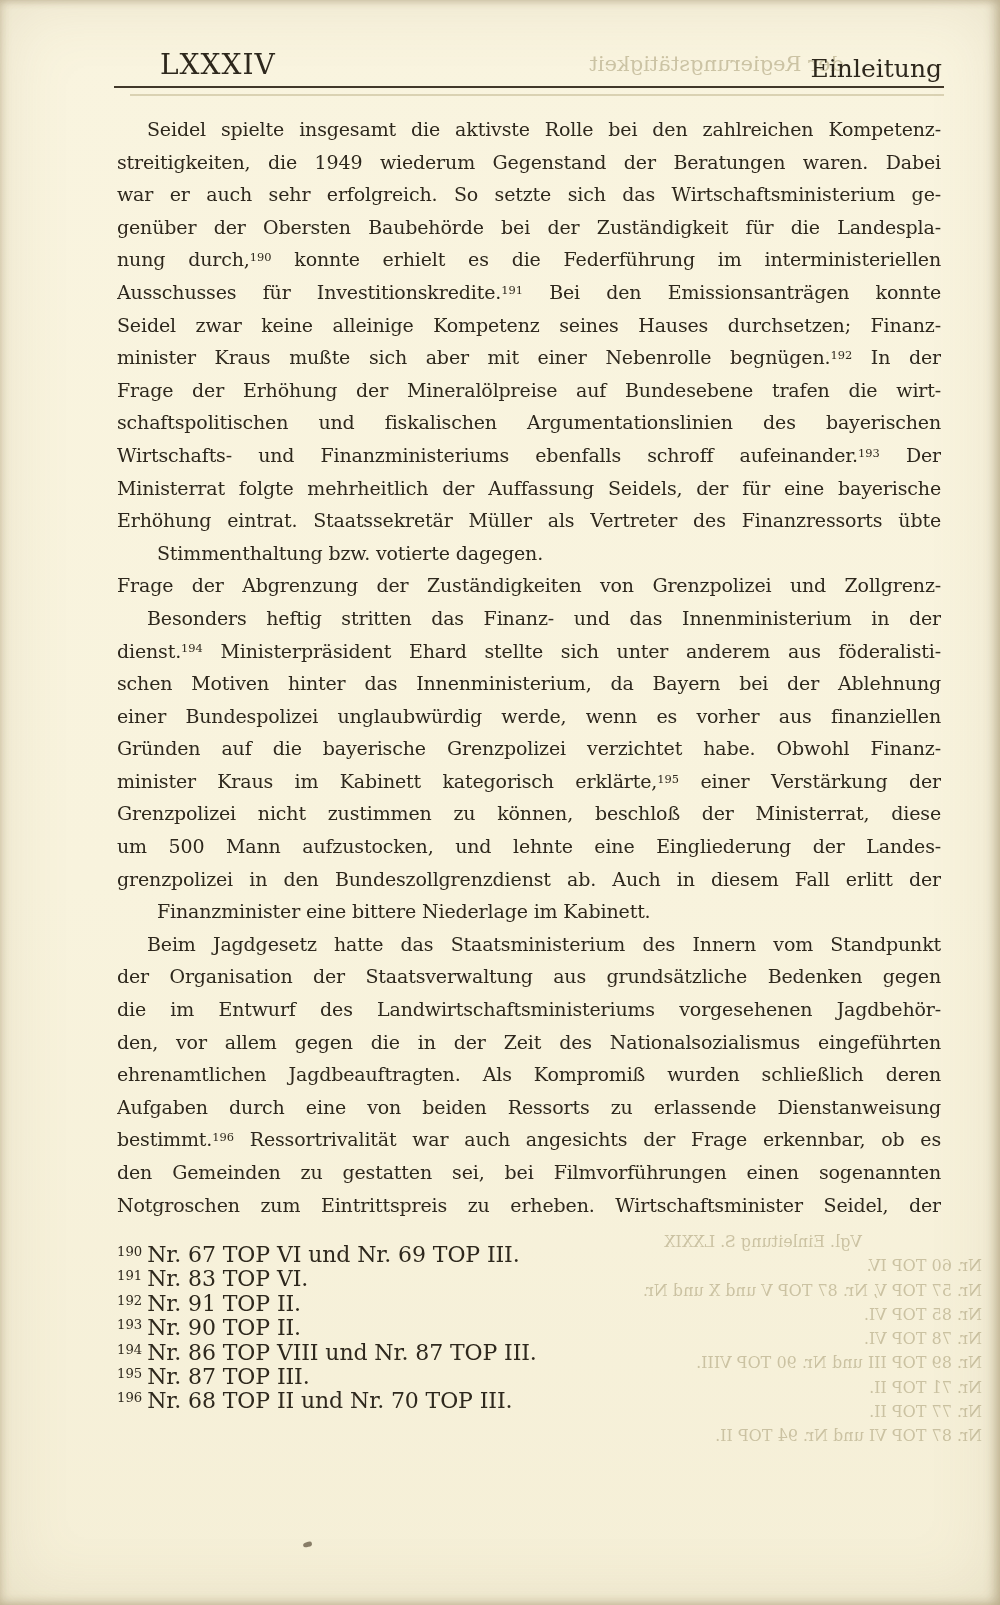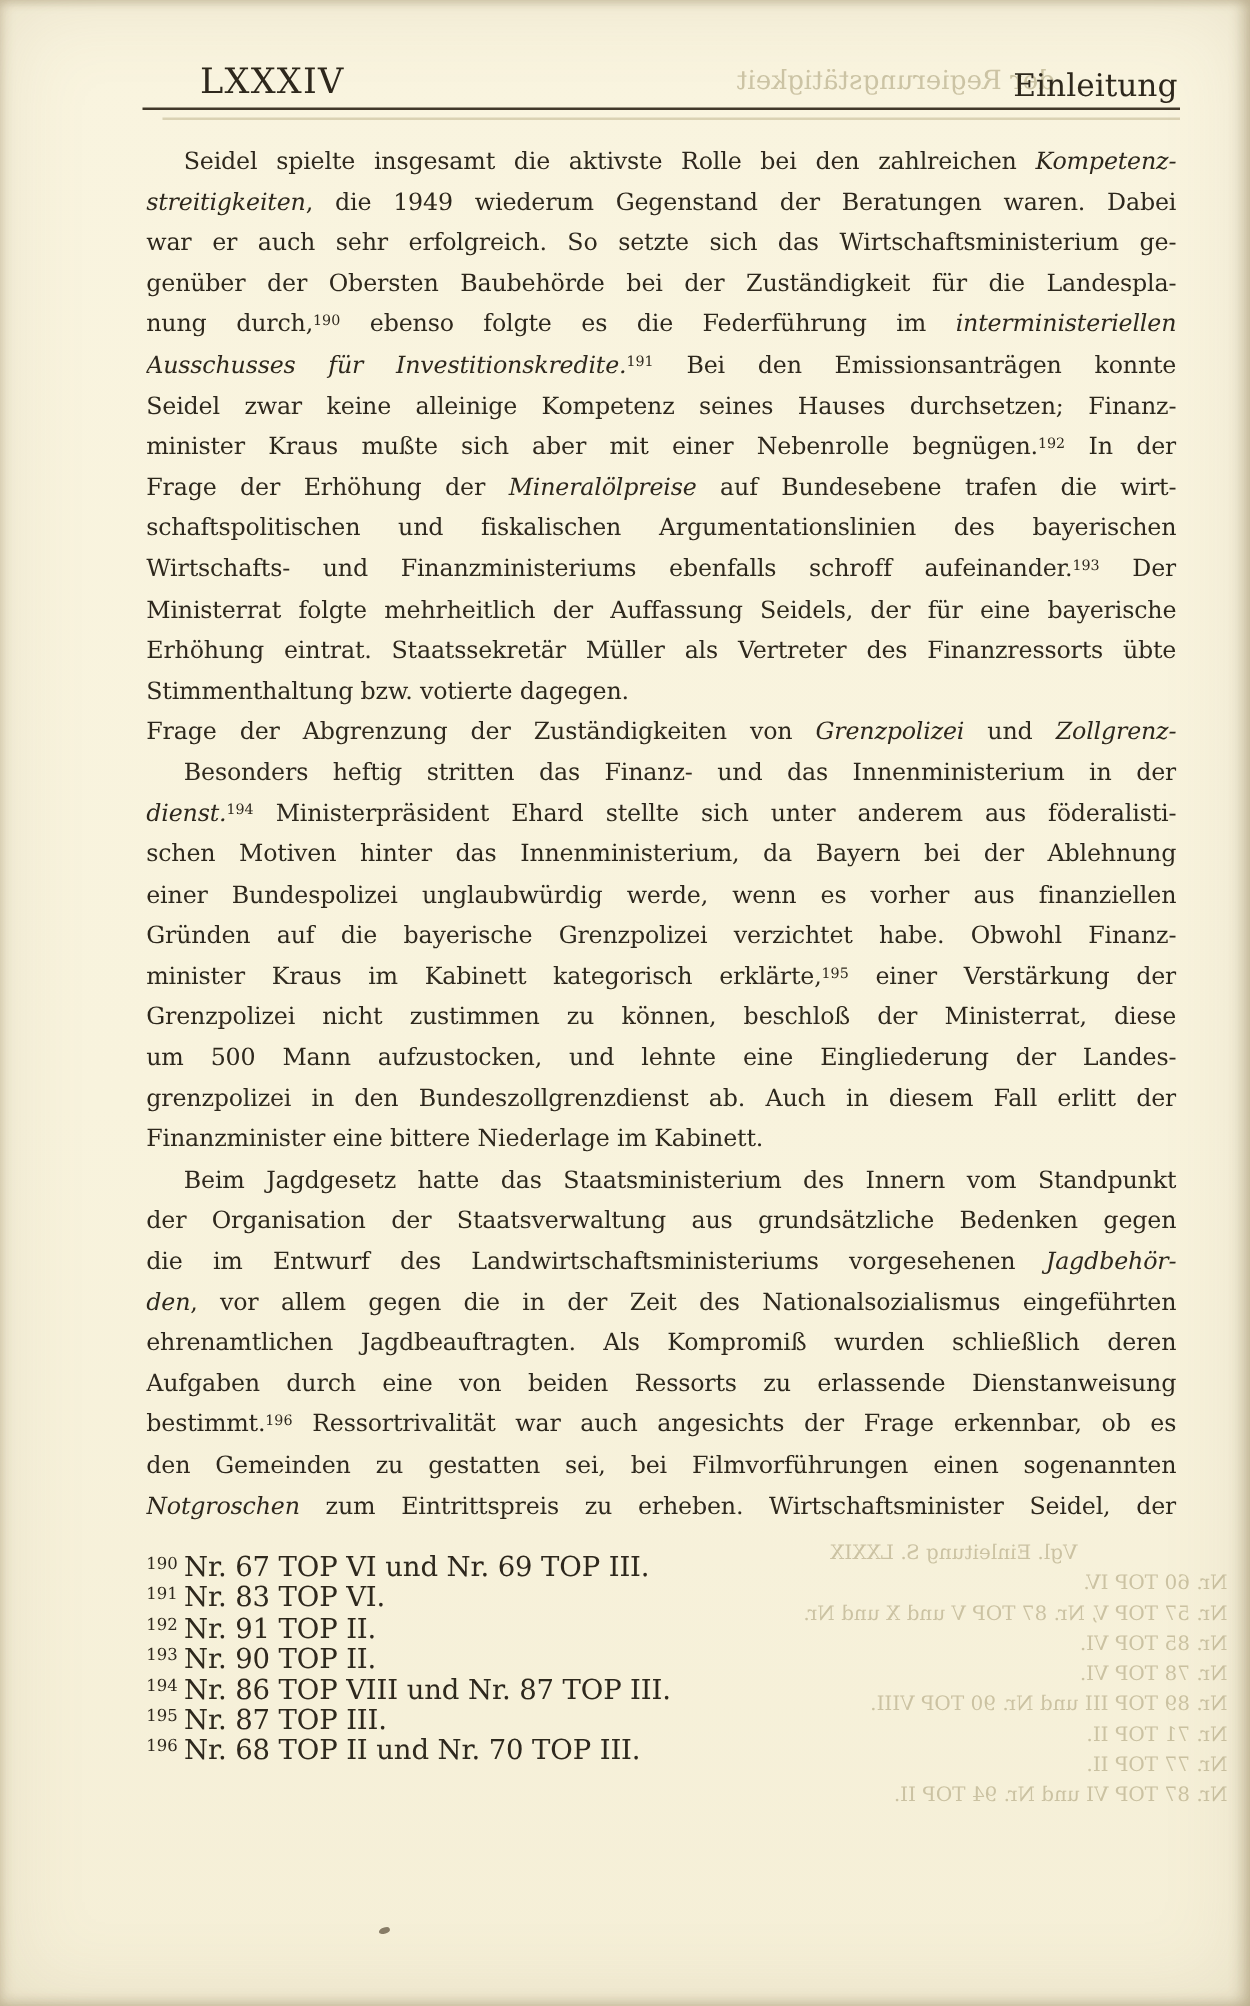--- a/index.html
+++ b/index.html
@@ -25,23 +25,23 @@
   .page-number{position:absolute;left:116px;top:48px;font-size:28px;letter-spacing:1px;margin-left:44px;}
   .section-title{position:absolute;right:58px;top:54px;font-size:25px;}
   .header-rule{position:absolute;left:114px;top:86px;width:830px;height:2.4px;background:#41382a;}
   .header-rule-echo{position:absolute;left:130px;top:94px;width:814px;height:1.6px;background:#b3a87f;opacity:.45;}
   
   .body-text{
     position:absolute;left:117px;top:113px;width:824px;
     font-size:19px;line-height:32.6px;letter-spacing:-0.15px;
   }
   .line{text-align:justify;text-align-last:justify;height:32.6px;overflow:hidden;}
-  .line.last{text-align-last:left;}
+  .line.last{text-align-last:left;margin-left:40px;}
   .line.ind{text-indent:30px;}
-  .i{font-style:italic;}
+  .i{}
   .s{font-size:.6em;position:relative;top:-.45em;letter-spacing:0;}
   
   .footnotes{
     position:absolute;left:117px;top:1243px;width:824px;
     font-size:22px;line-height:24.4px;letter-spacing:-0.1px;
   }
   .fn-line{height:24.4px;overflow:hidden;}
   .fn-num{margin-right:5px;}
   
   .bleed{color:#a89d76;transform:scaleX(-1);filter:blur(.5px);opacity:.55;pointer-events:none;}
@@ -66,21 +66,21 @@
   <div class="section-title">Einleitung</div>
   <div class="header-rule"></div>
   <div class="header-rule-echo"></div>
 
   <div class="body-text" id="body-text">
       <div class="para">
         <div class="line ind"><span>Seidel spielte insgesamt die aktivste Rolle bei den zahlreichen </span><span class="i">Kompetenz-</span></div>
         <div class="line"><span class="i">streitigkeiten</span><span>, die 1949 wiederum Gegenstand der Beratungen waren. Dabei</span></div>
         <div class="line"><span>war er auch sehr erfolgreich. So setzte sich das Wirtschaftsministerium ge-</span></div>
         <div class="line"><span>genüber der Obersten Baubehörde bei der Zuständigkeit für die Landespla-</span></div>
-        <div class="line"><span>nung durch,</span><span class="s">190</span><span> ebenso folgte es die Federführung im </span><span class="i">interministeriellen</span></div>
+        <div class="line"><span>nung durch,</span><span class="s">190</span><span> konnte erhielt es die Federführung im </span><span class="i">interministeriellen</span></div>
         <div class="line"><span class="i">Ausschusses für Investitionskredite.</span><span class="s">191</span><span> Bei den Emissionsanträgen konnte</span></div>
         <div class="line"><span>Seidel zwar keine alleinige Kompetenz seines Hauses durchsetzen; Finanz-</span></div>
         <div class="line"><span>minister Kraus mußte sich aber mit einer Nebenrolle begnügen.</span><span class="s">192</span><span> In der</span></div>
         <div class="line"><span>Frage der Erhöhung der </span><span class="i">Mineralölpreise</span><span> auf Bundesebene trafen die wirt-</span></div>
         <div class="line"><span>schaftspolitischen und fiskalischen Argumentationslinien des bayerischen</span></div>
         <div class="line"><span>Wirtschafts- und Finanzministeriums ebenfalls schroff aufeinander.</span><span class="s">193</span><span> Der</span></div>
         <div class="line"><span>Ministerrat folgte mehrheitlich der Auffassung Seidels, der für eine bayerische</span></div>
         <div class="line"><span>Erhöhung eintrat. Staatssekretär Müller als Vertreter des Finanzressorts übte</span></div>
         <div class="line last"><span>Stimmenthaltung bzw. votierte dagegen.</span></div>
       </div>

